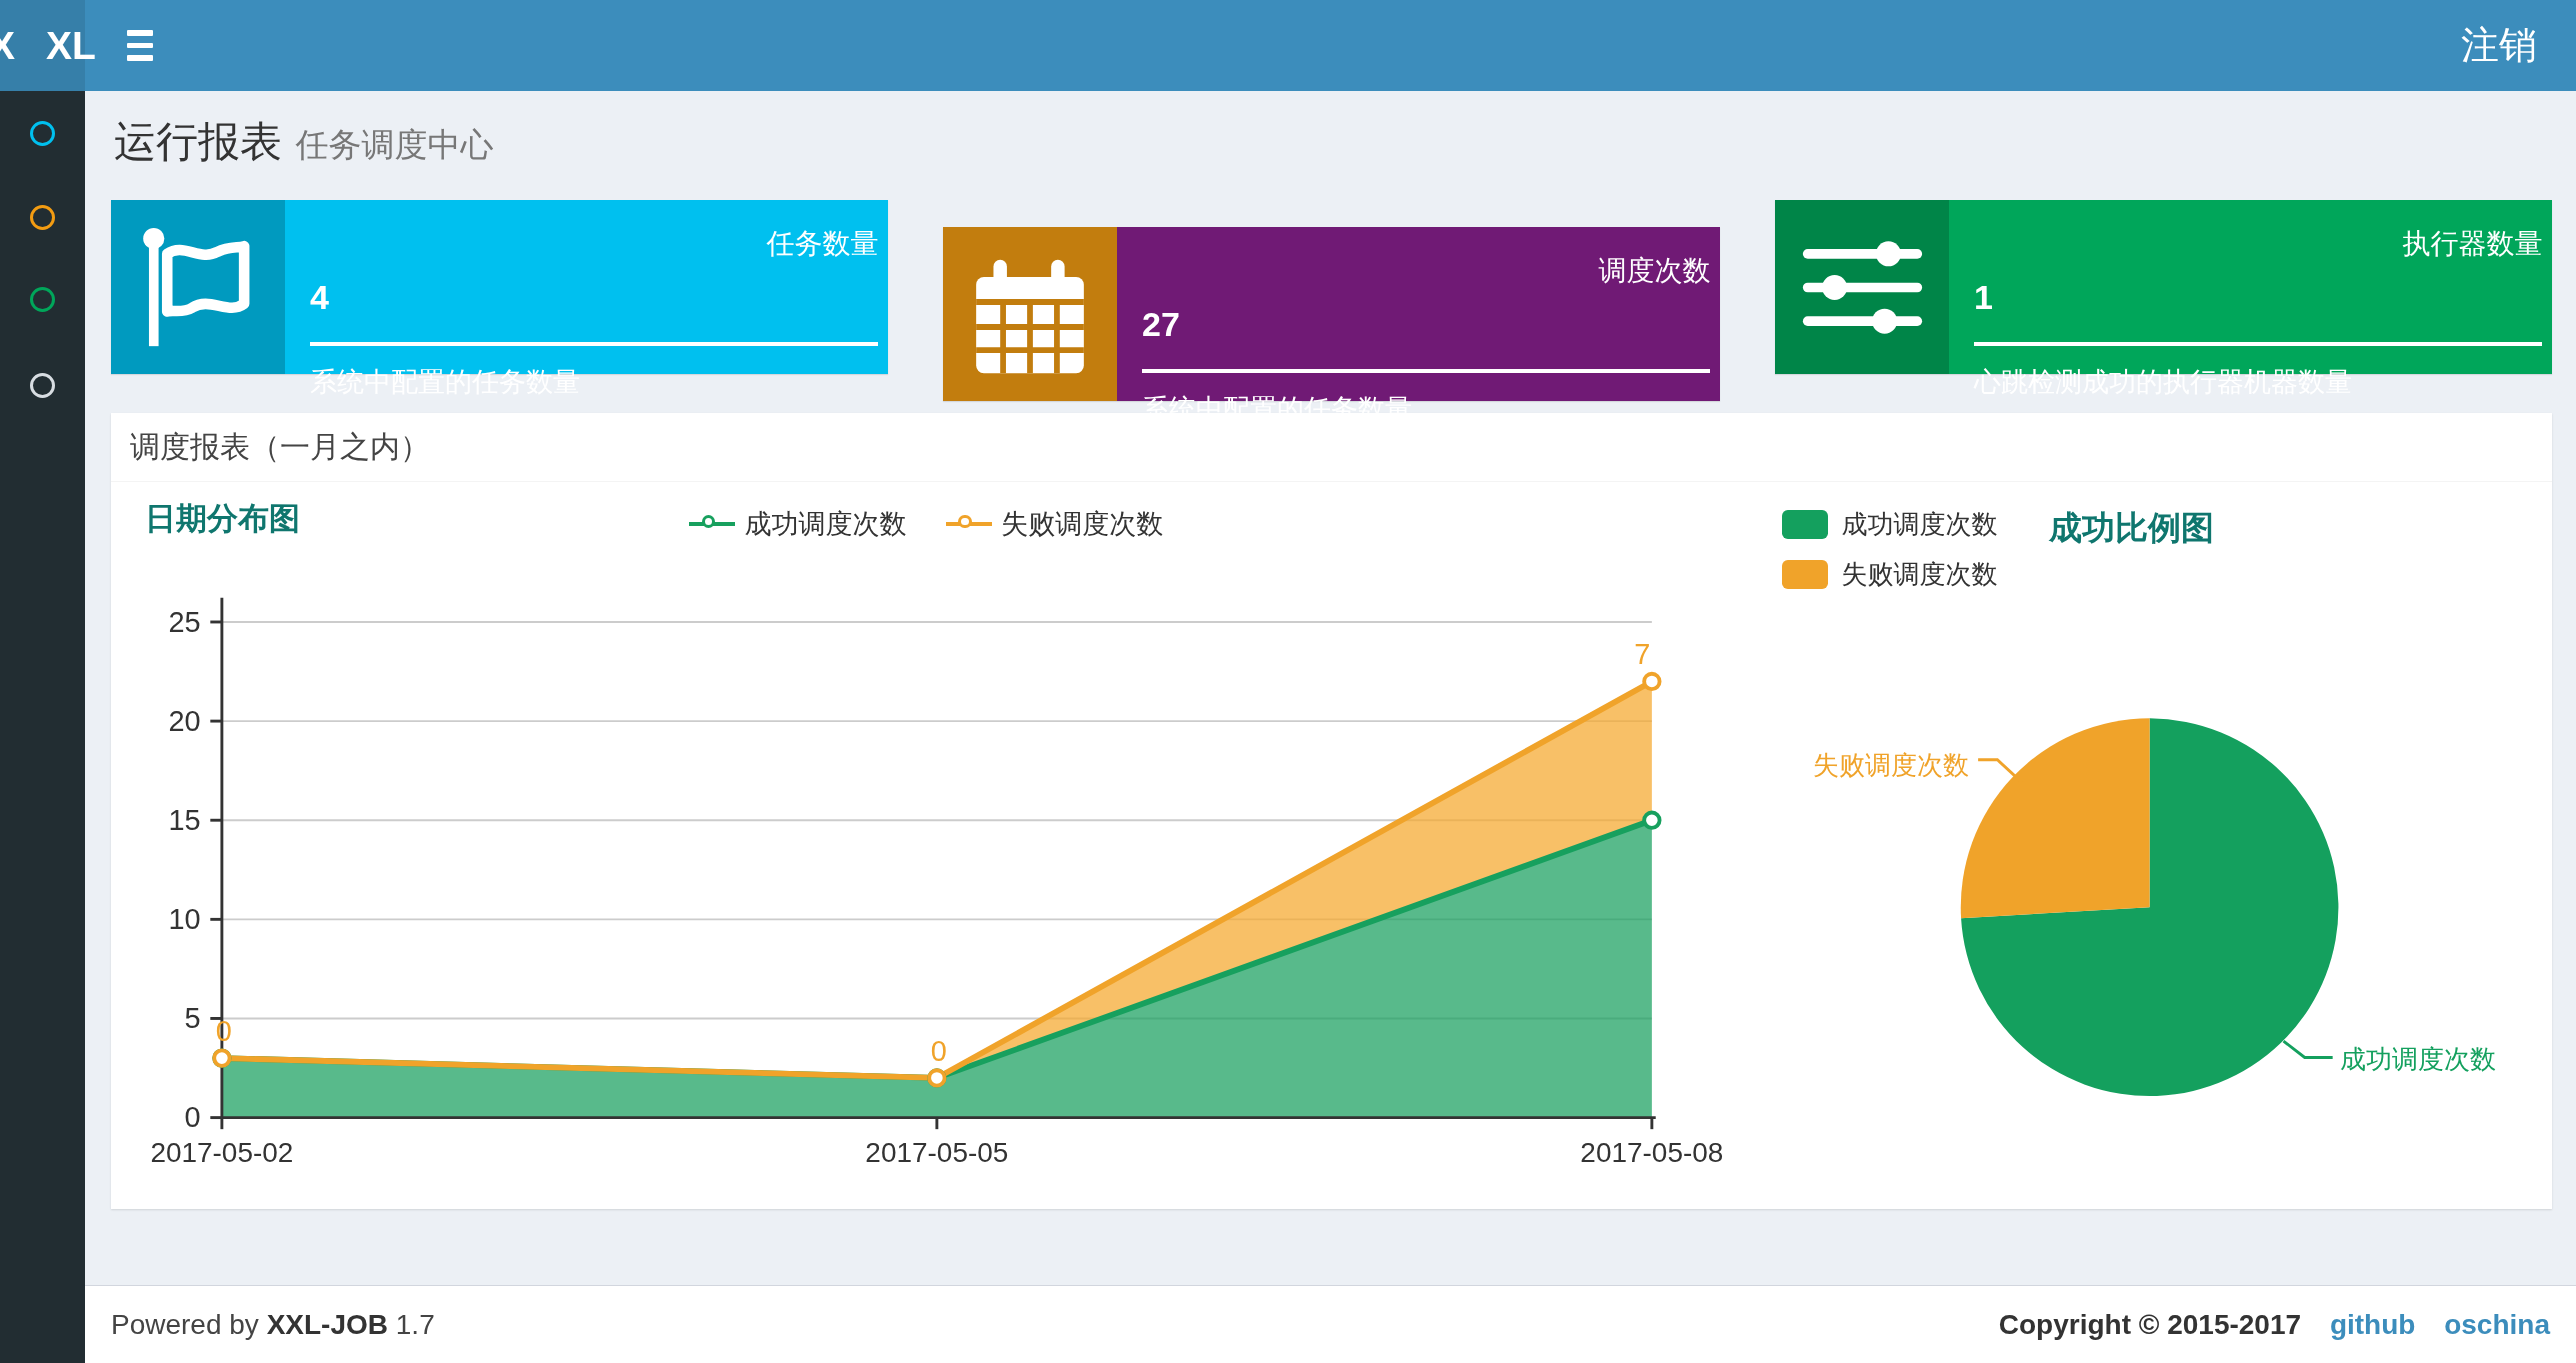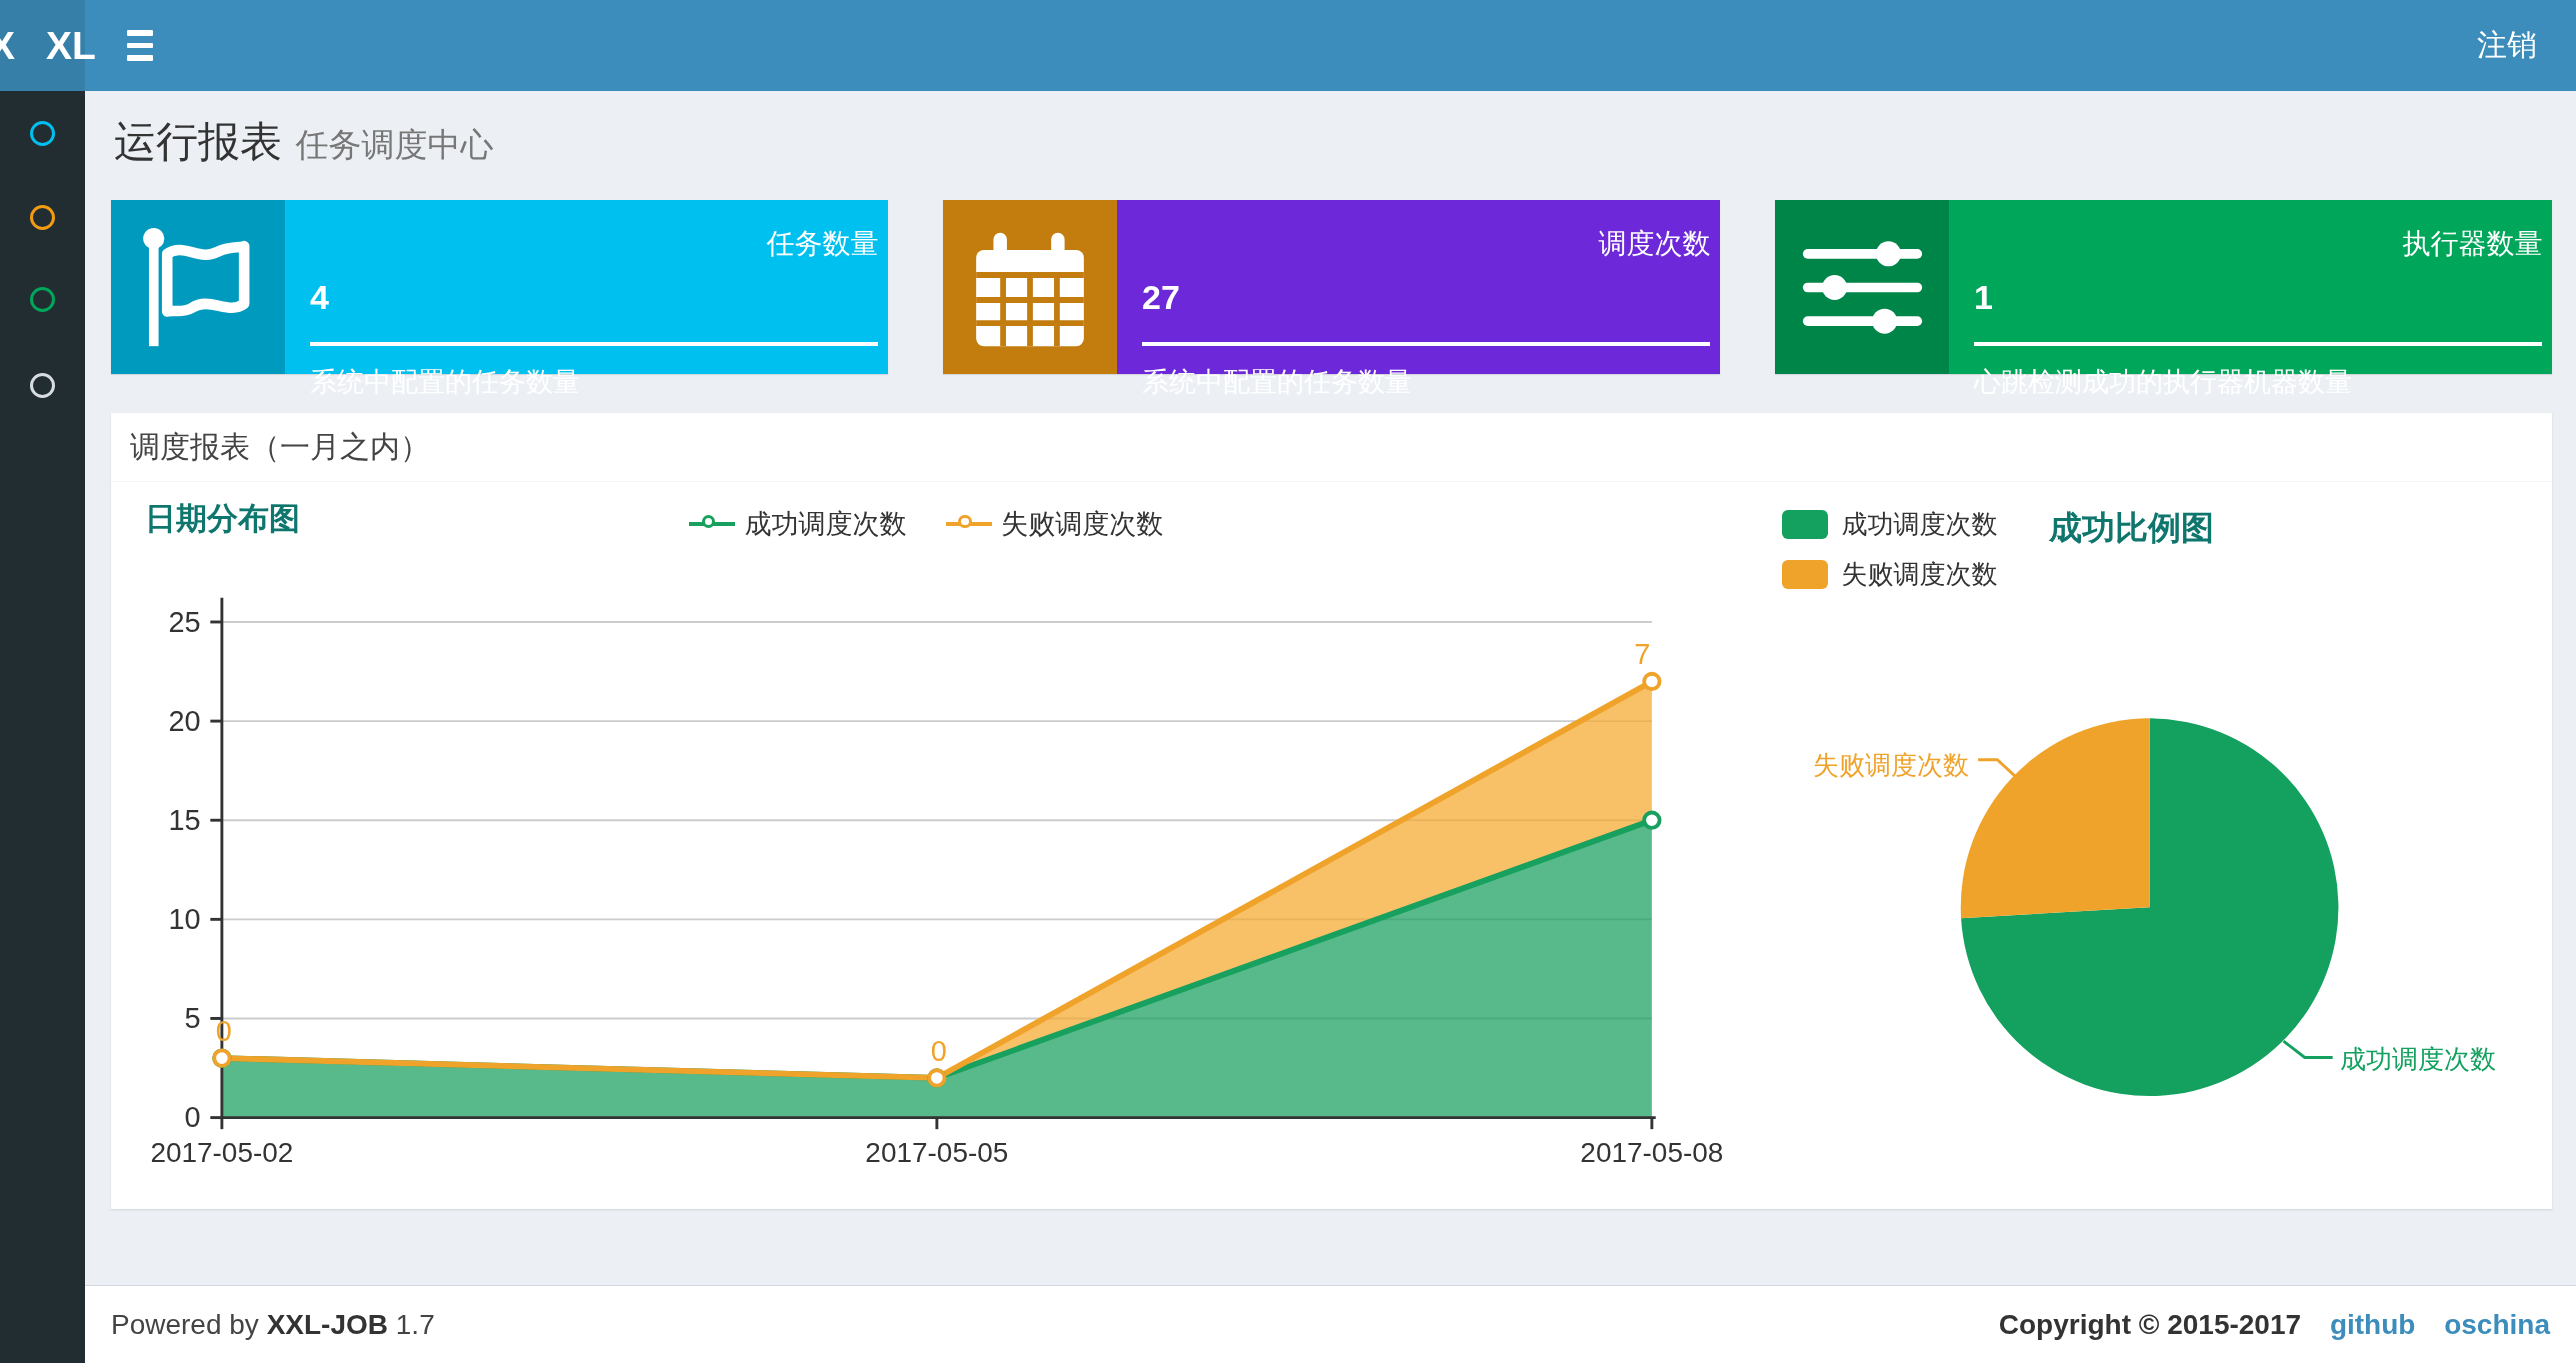--- a/index.html
+++ b/index.html
@@ -9,21 +9,21 @@
 
   
   .navbar{position:absolute;left:0;top:0;width:2576px;height:91px;background:#3c8dbc;}
   .logo{position:absolute;left:0;top:0;width:85px;height:91px;background:#367fa9;
         display:flex;align-items:center;justify-content:center;color:#fff;font-size:39px;}
   .logo .b{font-weight:700;} .logo .l{font-weight:700;margin-left:31px;}
   .hamburger{position:absolute;left:101px;top:0;width:77px;height:91px;display:flex;
              flex-direction:column;align-items:center;justify-content:center;gap:6.7px;cursor:pointer;}
   .hamburger span{display:block;width:26px;height:5.8px;background:#fff;border-radius:1px;}
   .logout{position:absolute;right:0;top:0;height:91px;padding:0 39px;display:flex;align-items:center;
-          color:#fff;font-size:30px;cursor:pointer;}
+          color:#fff;font-size:38px;cursor:pointer;}
 
   
   .sidebar{position:absolute;left:0;top:91px;width:85px;height:1273px;background:#222d32;}
   .side-item{position:absolute;left:0;width:85px;height:69px;display:flex;align-items:center;justify-content:center;cursor:pointer;}
   .circle-o{display:block;width:25px;height:25px;border:3.9px solid #fff;border-radius:50%;}
 
   
   .page-header{position:absolute;left:114px;top:114px;white-space:nowrap;}
   .page-header .t{font-size:42px;font-weight:500;color:#333;}
   .page-header .s{font-size:33px;color:#777;margin-left:13.5px;}
@@ -116,21 +116,21 @@
       </svg>
     </div>
     <div class="ib-content">
       <div class="ib-label">任务数量</div>
       <div class="ib-value">4</div>
       <div class="ib-sep"></div>
       <div class="ib-desc">系统中配置的任务数量</div>
     </div>
   </div>
 
-  <div class="info-box" style="left: 943px; background: #6d28d9;">
+  <div class="info-box" style="left: 943px; background: #701a75; margin-top: 27px;">
     <div class="ib-icon" style="background: rgb(194, 125, 14);">
       <svg width="116" height="125" viewBox="0 0 120 130">
         <rect x="22" y="8" width="14" height="34" rx="7" fill="#fff"></rect>
         <rect x="82" y="8" width="14" height="34" rx="7" fill="#fff"></rect>
         <rect x="4" y="26" width="112" height="100" rx="8" fill="#fff"></rect>
         <g class="cal-grid" stroke-width="6" fill="none" stroke="#c27d0e">
           <line x1="4" y1="52" x2="116" y2="52"></line>
           <line x1="4" y1="78" x2="116" y2="78"></line>
           <line x1="4" y1="102" x2="116" y2="102"></line>
           <line x1="32" y1="52" x2="32" y2="126"></line>

